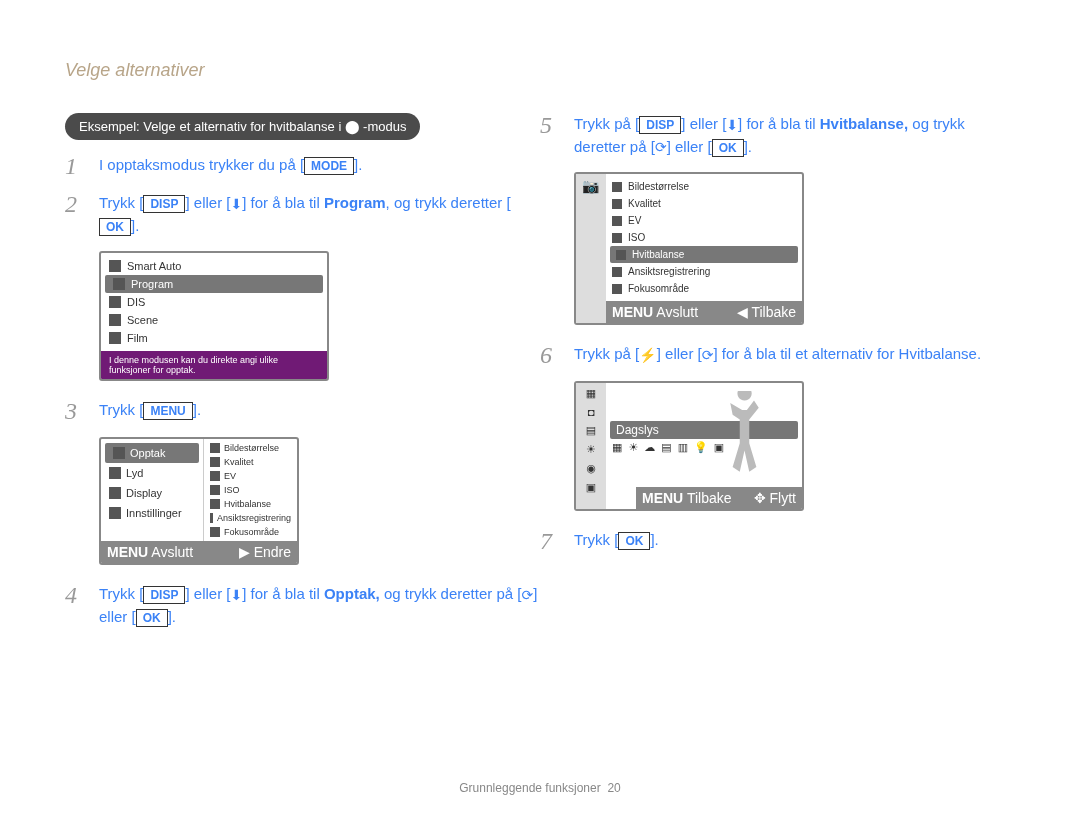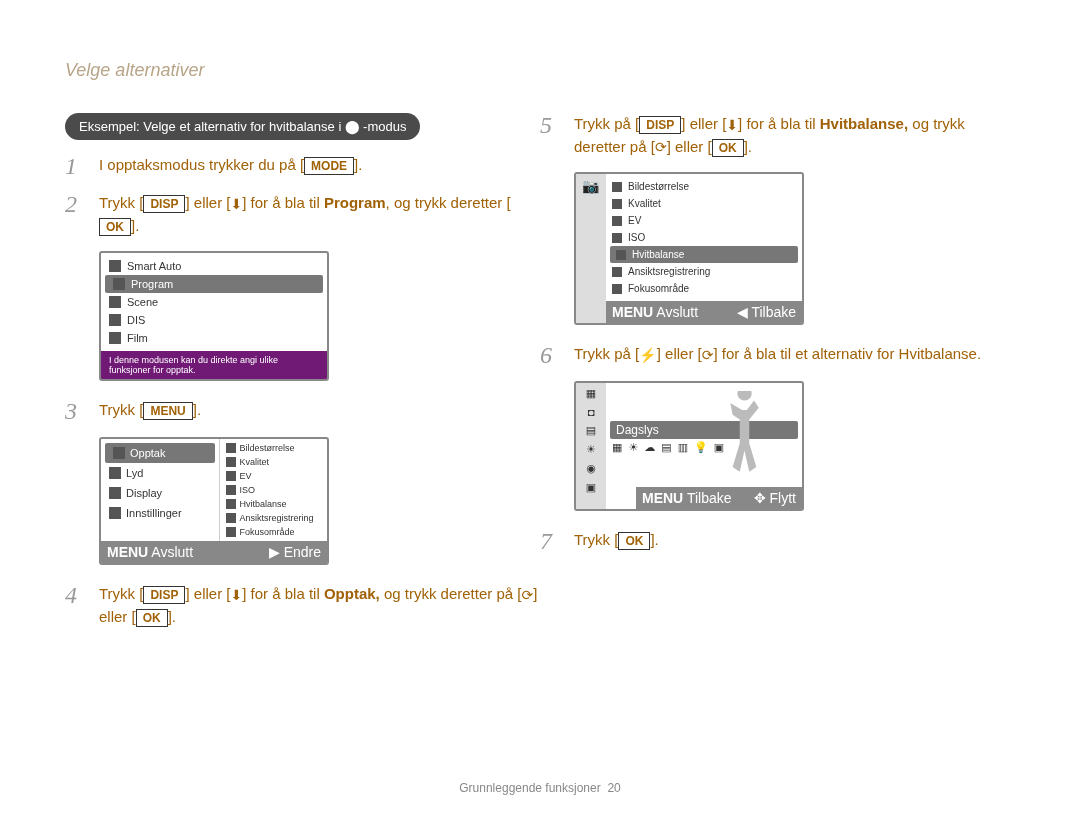--- a/index.html
+++ b/index.html
@@ -41,21 +41,21 @@
     .step-num {
       font-size: 24px;
       font-style: italic;
       color: #999;
       font-family: Georgia, serif;
       line-height: 1;
       min-width: 16px;
     }
     .step-text {
       font-size: 15px;
-      color: #a16207;
+      color: #3b82f6;
       line-height: 1.5;
     }
     .step-text b { font-weight: bold; }
     .btn-box {
       display: inline-block;
       border: 1.5px solid #333;
       padding: 0 6px;
       font-size: 12px;
       font-weight: bold;
       vertical-align: middle;
@@ -72,21 +72,21 @@
       margin: 10px 0 18px 34px;
       font-size: 11px;
       background: #fff;
       overflow: hidden;
     }
     .ss1 { width: 230px; }
     .ss1 .mode-list { padding: 4px 0; border-radius: 14px; }
     .ss1 .mode-item { padding: 3px 8px; display:flex; align-items:center; gap:6px;}
     .ss1 .mode-item.selected { background:#777; color:#fff; margin:0 4px; border-radius:2px;}
     .ss1 .mode-desc { background:#701a75; color:#fff; padding:4px 8px; font-size:9px; }
-    .ss2 { width: 230px; display:flex;justify-content:flex-end; }
+    .ss2 { width: 200px; display:flex;justify-content:flex-end; }
     .ss2 .sidebar { width:52%; padding:4px 0;}
     .ss2 .sidebar .sb-item { padding:4px 8px; display:flex; align-items:center; gap:5px;}
     .ss2 .sidebar .sb-item.selected { background:#777; color:#fff; margin:0 4px; border-radius:2px;}
     .ss2 .rightpane { width:48%; border-left:1px solid #ccc; padding:2px 0; font-size:9px;}
     .ss2 .rightpane .rp-item { padding:2px 6px; display:flex; align-items:center; gap:4px;}
     .ss-footer { background:#888; color:#fff; font-size:14px; padding:3px 6px; display:flex; justify-content:space-between;}
     .ss3 { width: 230px; display:flex; }
     .ss3 .lefticons { width:30px; background:#ddd; display:flex; flex-direction:column; align-items:center; padding:4px 0; gap:4px;}
     .ss3 .lefticons .cam { font-size:14px; }
     .ss3 .menulist { flex:1; padding:4px 0;}
@@ -142,25 +142,25 @@
         <div class="mode-item">
             <span class="icon-sq"></span>
             <span>Smart Auto</span>
           </div>
         <div class="mode-item selected">
             <span class="icon-sq"></span>
             <span>Program</span>
           </div>
         <div class="mode-item">
             <span class="icon-sq"></span>
+            <span>DIS</span>
+          </div>
+        <div class="mode-item">
+            <span class="icon-sq"></span>
             <span>Scene</span>
-          </div>
-        <div class="mode-item">
-            <span class="icon-sq"></span>
-            <span>DIS</span>
           </div>
         <div class="mode-item">
             <span class="icon-sq"></span>
             <span>Film</span>
           </div>
       </div>
       <div class="mode-desc">I denne modusen kan du direkte angi ulike funksjoner for opptak.</div>
     </div>
 
     <div class="step">

